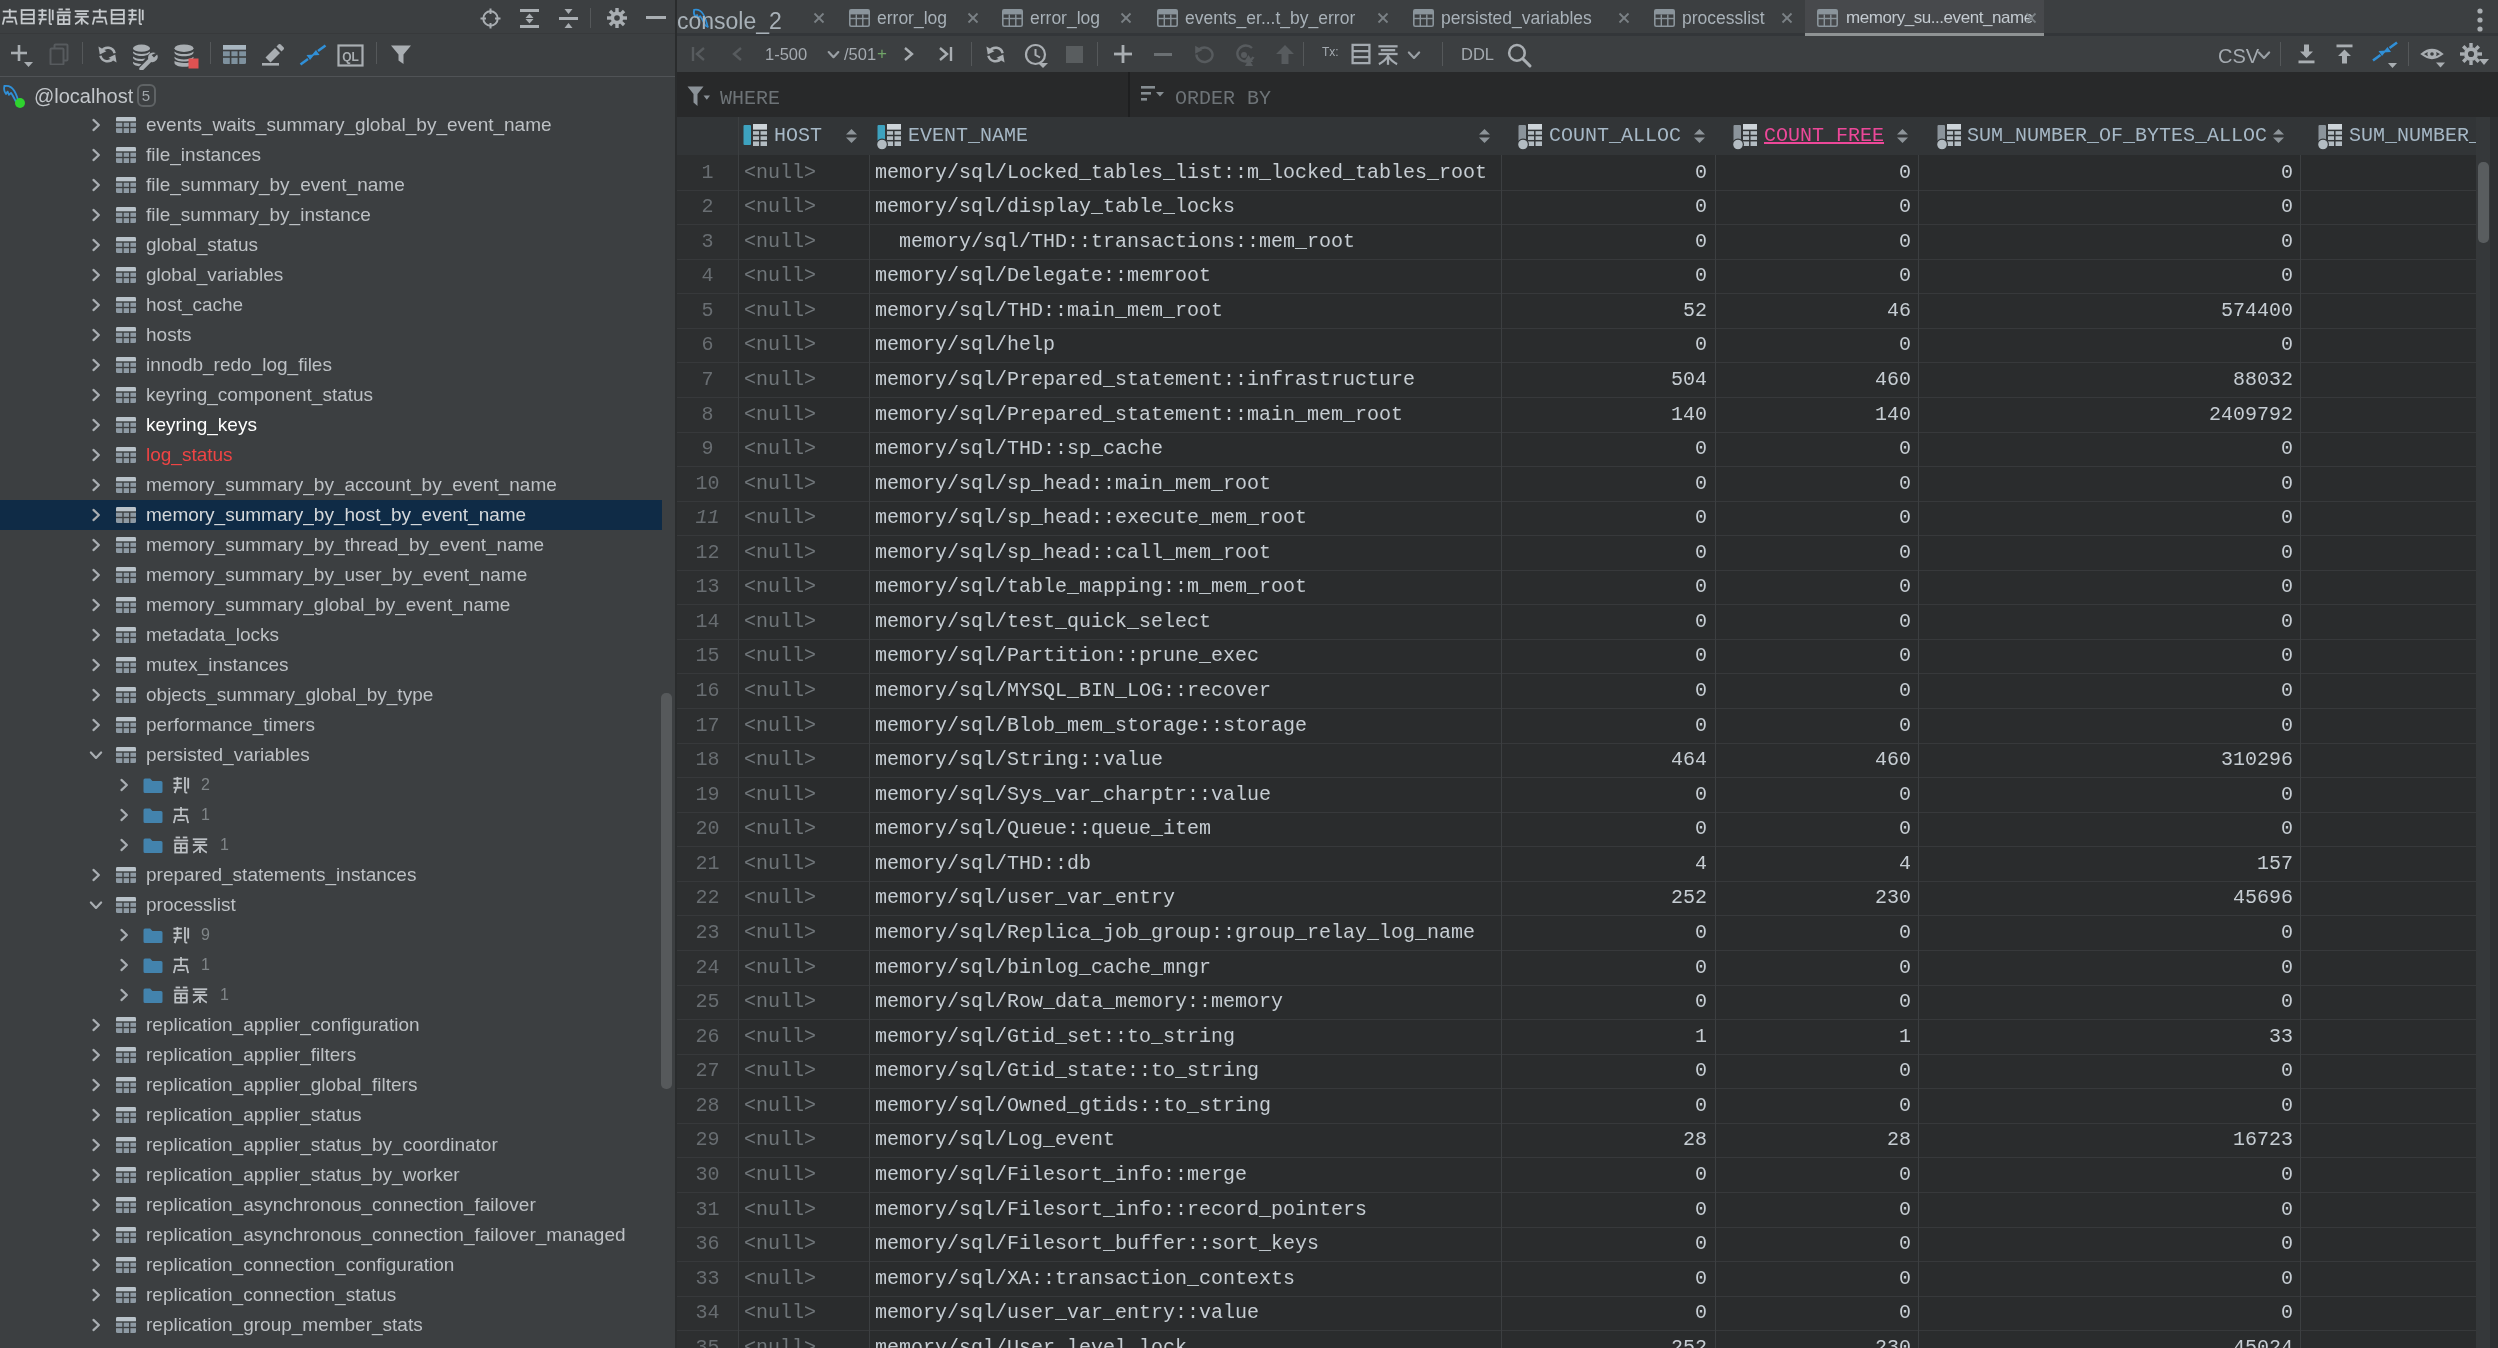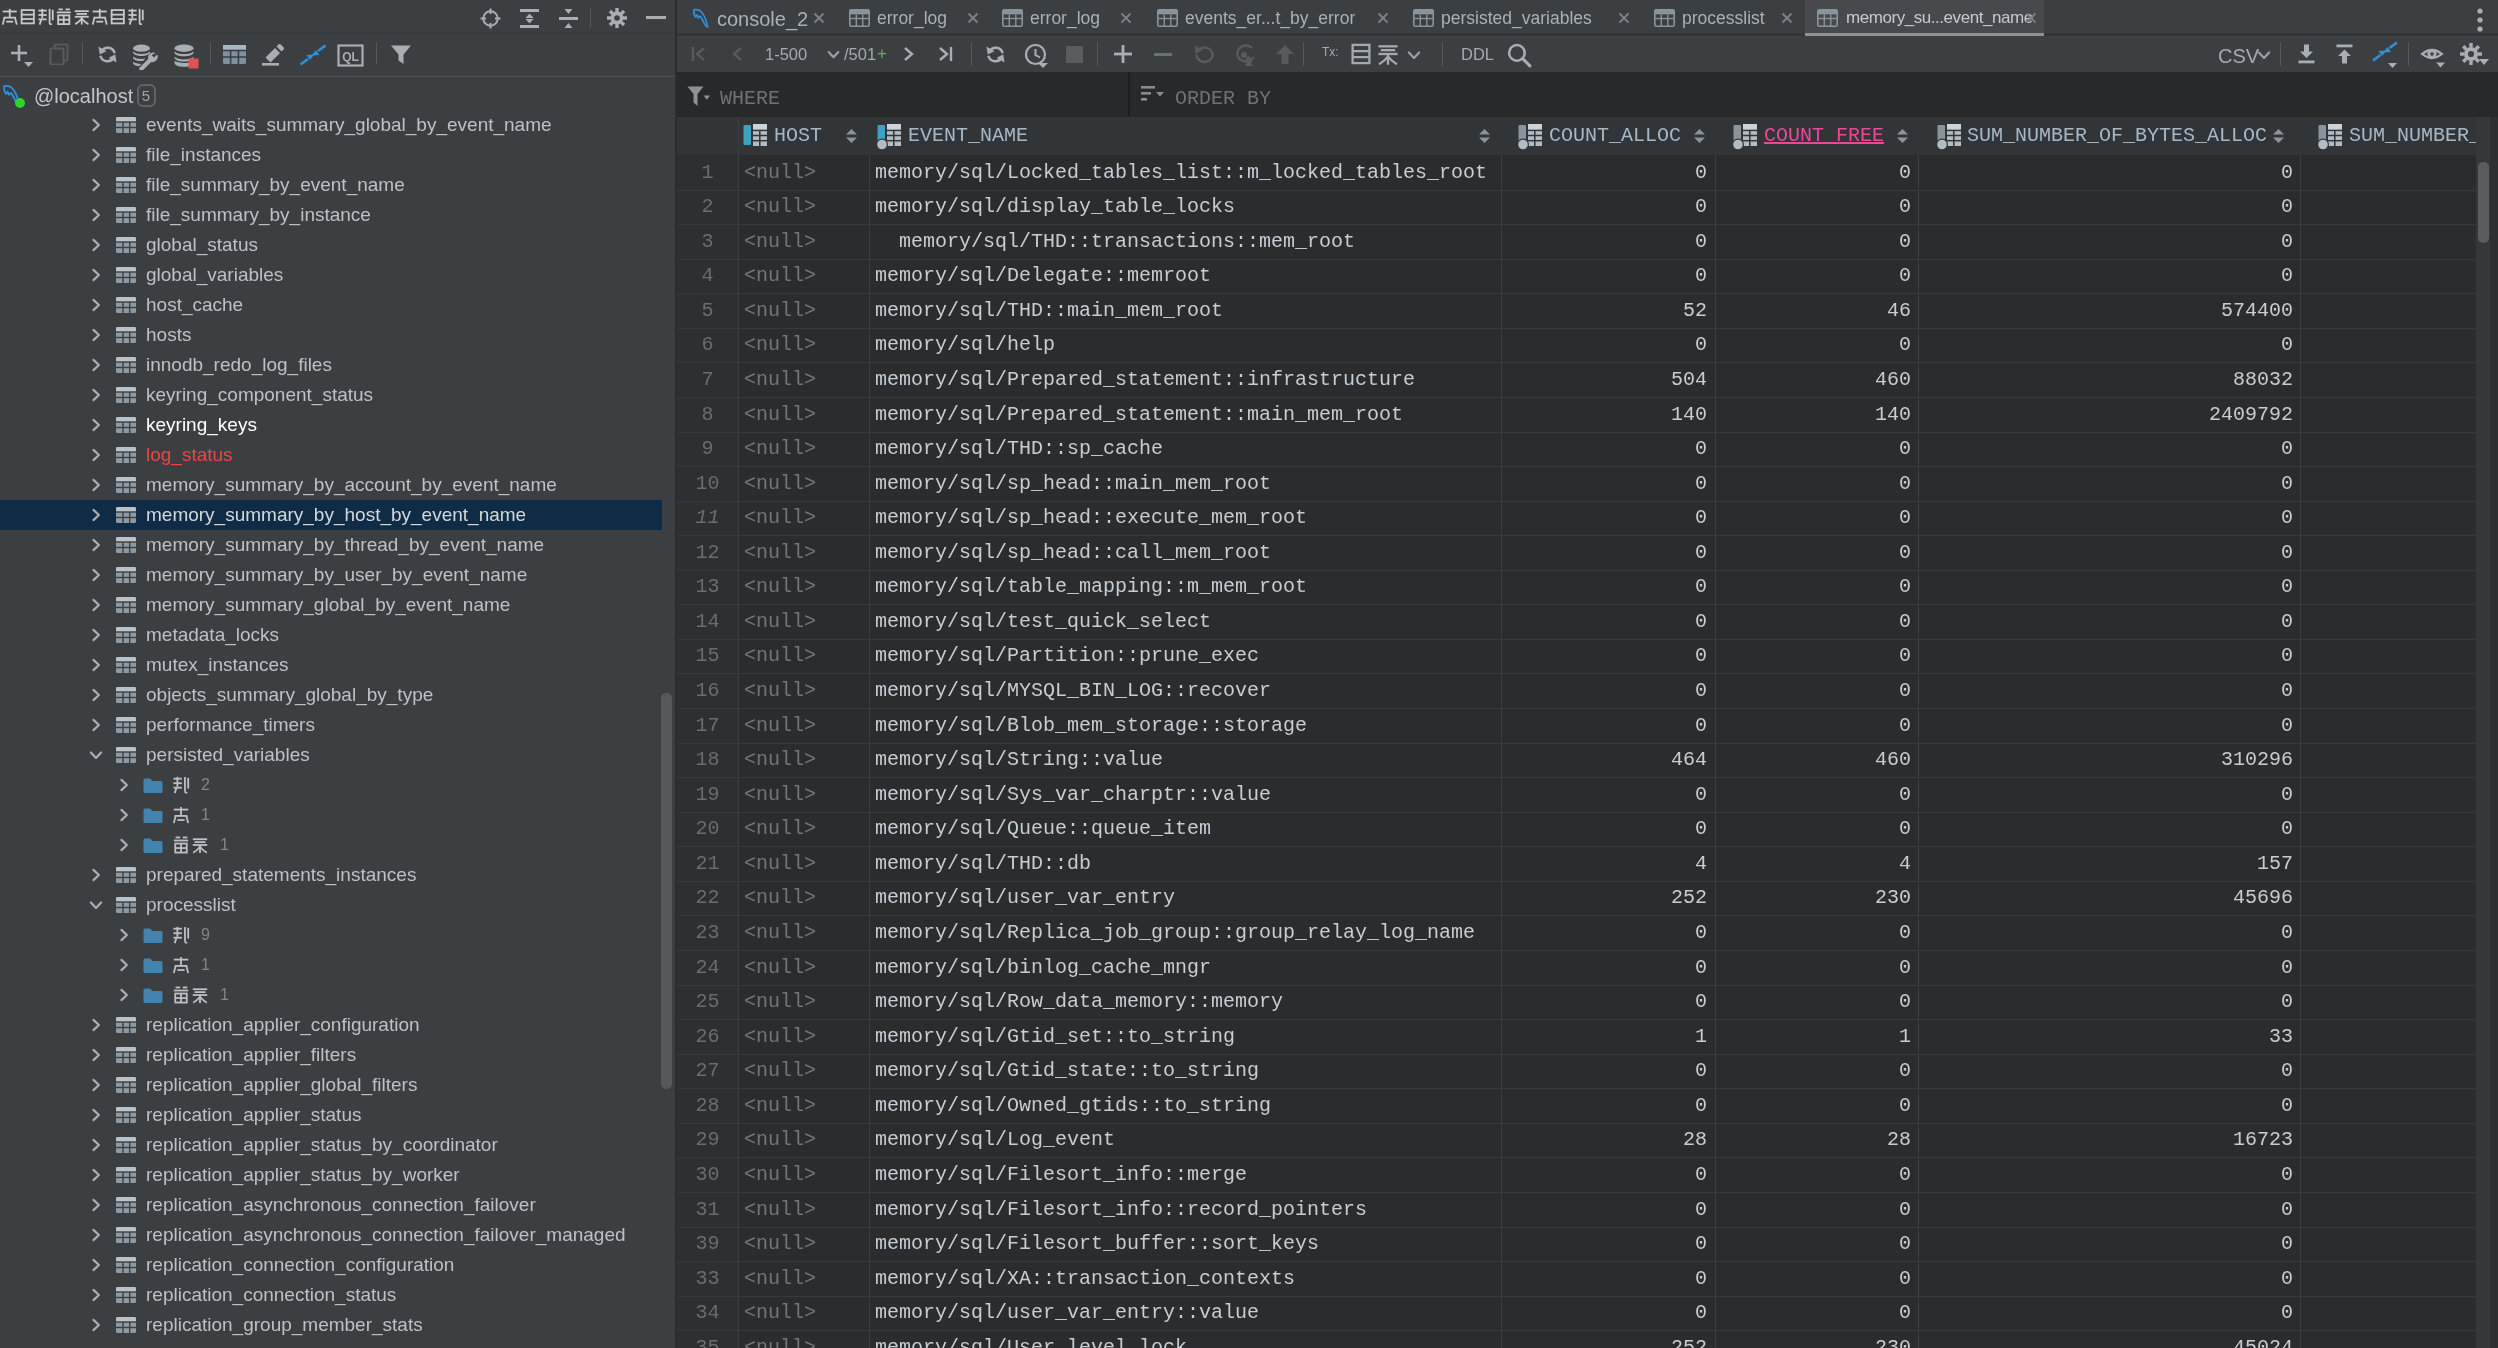--- a/index.html
+++ b/index.html
@@ -698,21 +698,21 @@
 <div style="position:absolute;left:661px;top:693px;width:11px;height:396px;background:#56595b;border-radius:5px;"></div>
 <div style="position:absolute;left:675px;top:0px;width:2px;height:1348px;background:#2a2c2d;"></div>
 <div style="position:absolute;left:677px;top:0px;width:1821px;height:36px;background:#3c3f41;"></div>
 <div style="position:absolute;left:1805px;top:0px;width:239px;height:33px;background:#47494c;"></div>
 <div style="position:absolute;left:677px;top:33px;width:1821px;height:3px;background:#333639;"></div>
 <div style="position:absolute;left:1805px;top:33px;width:239px;height:3px;background:#8f9394;"></div>
 <svg style="position:absolute;left:691px;top:7px" width="22" height="22" viewBox="0 0 24 24">
     <path d="M3.5 3 C7.5 2.2, 11 4.2, 13.2 7.8 C15.2 11, 16.8 15.5, 18.2 21.5" fill="none" stroke="#3090d8" stroke-width="1.8" stroke-linecap="round"></path>
     <path d="M3.5 3 C2.6 5.8, 3.2 8.6, 5 11 L6.6 8.6 L8 11.8 L10 9.9 C12 12.6, 13.6 16, 15.2 19.2 C16.1 20.9, 17.2 21.4, 18.2 21.5" fill="none" stroke="#3090d8" stroke-width="1.8" stroke-linejoin="round" stroke-linecap="round"></path>
   </svg>
-<div class="sans" style="left:717px;top:8px;font-size:20px;color:#a8b1b8;">console_2</div>
+<div class="sans" style="left:677px;top:8px;font-size:23px;color:#a8b1b8;">console_2</div>
 <svg style="position:absolute;left:812px;top:11px" width="14" height="14" viewBox="0 0 14 14">
     <line x1="2.5" y1="2.5" x2="11.5" y2="11.5" stroke="#7b8185" stroke-width="1.8"></line>
     <line x1="11.5" y1="2.5" x2="2.5" y2="11.5" stroke="#7b8185" stroke-width="1.8"></line>
   </svg>
 <svg style="position:absolute;left:849px;top:9px" width="21" height="18" viewBox="0 0 21 18">
     <rect x="0.8" y="0.8" width="19.4" height="16.4" rx="1.5" fill="none" stroke="#8a949b" stroke-width="1.6"></rect>
     <rect x="0.8" y="0.8" width="19.4" height="4.6" fill="#8a949b"></rect>
     <line x1="0.8" y1="9.5" x2="20.2" y2="9.5" stroke="#8a949b" stroke-width="1.4"></line>
     <line x1="7.3" y1="5.4" x2="7.3" y2="17" stroke="#8a949b" stroke-width="1.4"></line>
     <line x1="13.8" y1="5.4" x2="13.8" y2="17" stroke="#8a949b" stroke-width="1.4"></line>
@@ -1143,21 +1143,21 @@
 <div class="mono" style="left:875px;top:1157px;height:35px;line-height:35px;">memory/sql/Filesort_info::merge</div>
 <div class="mono" style="left:1501px;top:1157px;width:206px;text-align:right;height:35px;line-height:35px;">0</div>
 <div class="mono" style="left:1715px;top:1157px;width:196px;text-align:right;height:35px;line-height:35px;">0</div>
 <div class="mono" style="left:1918px;top:1157px;width:375px;text-align:right;height:35px;line-height:35px;">0</div>
 <div class="mono" style="left:680px;top:1192px;width:55px;text-align:center;color:#686d71;height:35px;line-height:35px;">31</div>
 <div class="mono" style="left:744px;top:1192px;color:#70767a;height:35px;line-height:35px;">&lt;null&gt;</div>
 <div class="mono" style="left:875px;top:1192px;height:35px;line-height:35px;">memory/sql/Filesort_info::record_pointers</div>
 <div class="mono" style="left:1501px;top:1192px;width:206px;text-align:right;height:35px;line-height:35px;">0</div>
 <div class="mono" style="left:1715px;top:1192px;width:196px;text-align:right;height:35px;line-height:35px;">0</div>
 <div class="mono" style="left:1918px;top:1192px;width:375px;text-align:right;height:35px;line-height:35px;">0</div>
-<div class="mono" style="left:680px;top:1227px;width:55px;text-align:center;color:#686d71;height:34px;line-height:34px;">39</div>
+<div class="mono" style="left:680px;top:1227px;width:55px;text-align:center;color:#686d71;height:34px;line-height:34px;">36</div>
 <div class="mono" style="left:744px;top:1227px;color:#70767a;height:34px;line-height:34px;">&lt;null&gt;</div>
 <div class="mono" style="left:875px;top:1227px;height:34px;line-height:34px;">memory/sql/Filesort_buffer::sort_keys</div>
 <div class="mono" style="left:1501px;top:1227px;width:206px;text-align:right;height:34px;line-height:34px;">0</div>
 <div class="mono" style="left:1715px;top:1227px;width:196px;text-align:right;height:34px;line-height:34px;">0</div>
 <div class="mono" style="left:1918px;top:1227px;width:375px;text-align:right;height:34px;line-height:34px;">0</div>
 <div class="mono" style="left:680px;top:1261px;width:55px;text-align:center;color:#686d71;height:35px;line-height:35px;">33</div>
 <div class="mono" style="left:744px;top:1261px;color:#70767a;height:35px;line-height:35px;">&lt;null&gt;</div>
 <div class="mono" style="left:875px;top:1261px;height:35px;line-height:35px;">memory/sql/XA::transaction_contexts</div>
 <div class="mono" style="left:1501px;top:1261px;width:206px;text-align:right;height:35px;line-height:35px;">0</div>
 <div class="mono" style="left:1715px;top:1261px;width:196px;text-align:right;height:35px;line-height:35px;">0</div>

